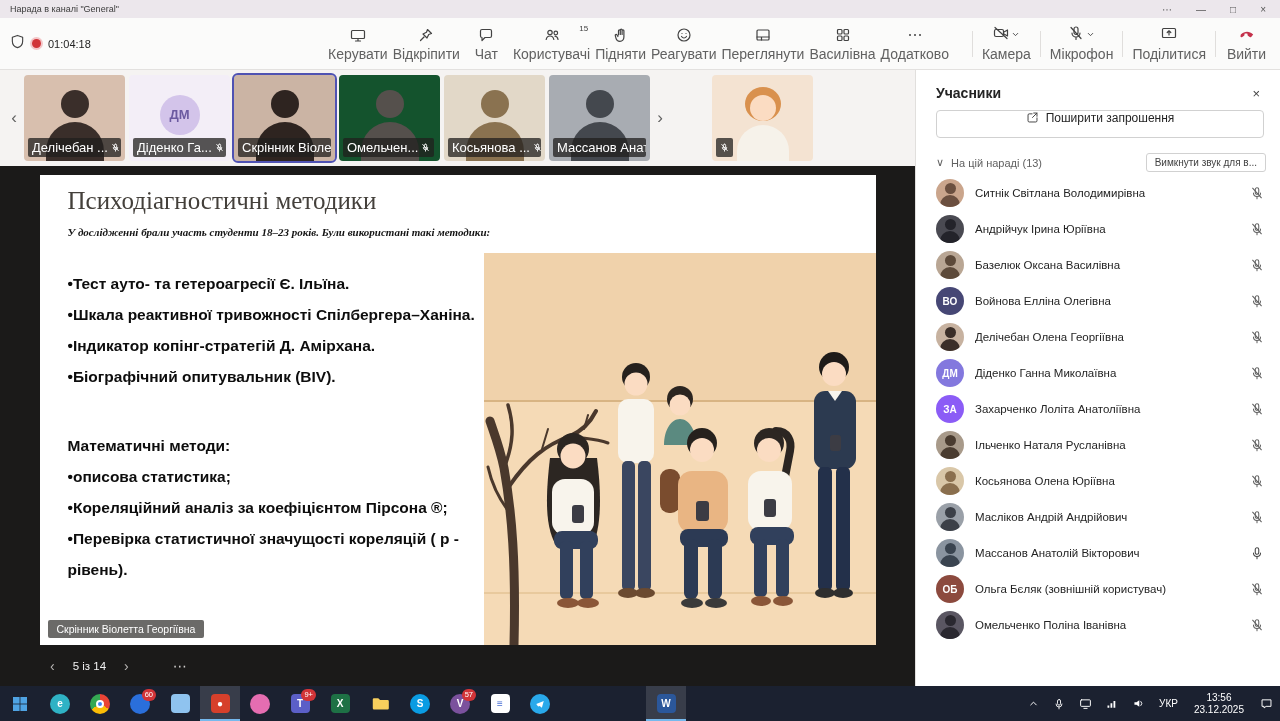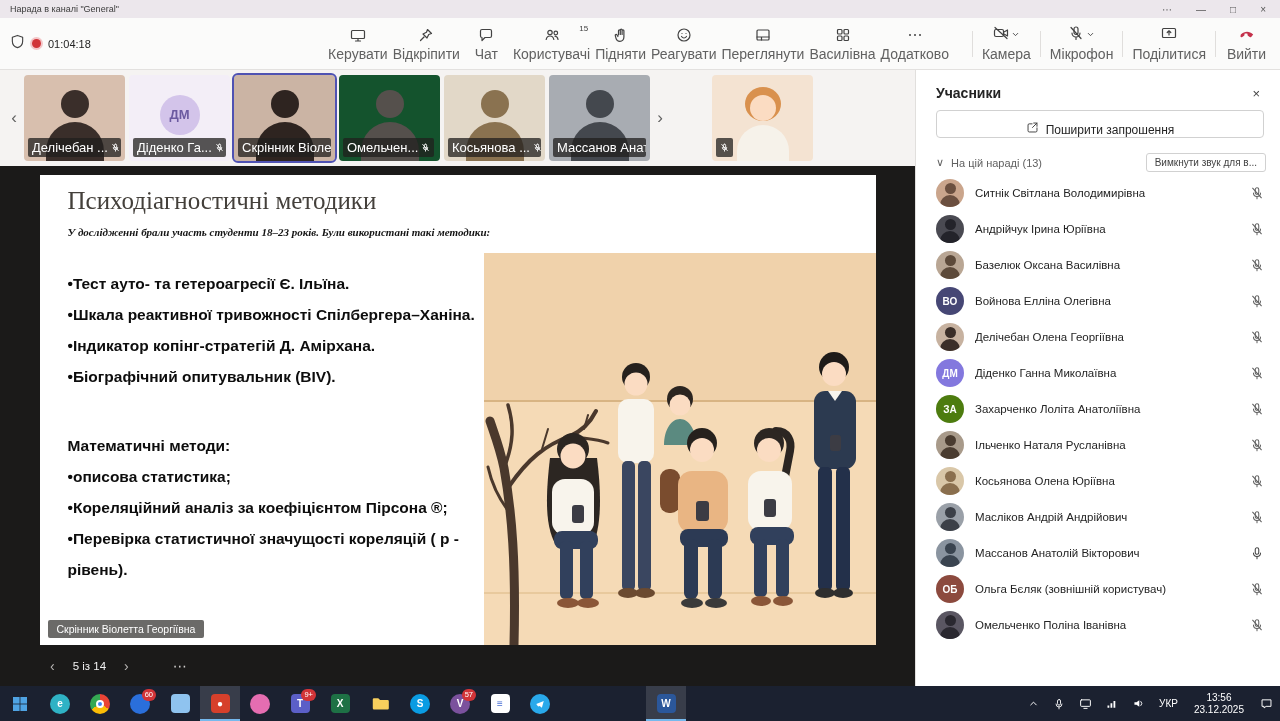--- a/index.html
+++ b/index.html
@@ -62,21 +62,21 @@
 
   
   .panel{width:365px;background:#fff;border-left:1px solid #e1dfdd;display:flex;flex-direction:column;min-height:0;}
   .panel-header{display:flex;align-items:center;justify-content:space-between;padding:15px 20px 9px 20px;}
   .panel-title{font-size:14px;font-weight:bold;color:#242424;}
   .panel-close{color:#424242;font-size:13px;cursor:pointer;}
   .search-box{margin:3px 16px 10px 20px;background:#f5f5f5;border-radius:4px;height:26px;display:flex;align-items:center;padding:0 8px;}
   .search-box input{flex:1;border:none;background:transparent;outline:none;font-size:11.5px;color:#242424;font-family:"Liberation Sans",sans-serif;}
   .search-box input::placeholder{color:#707070;}
   .search-ic{color:#616161;display:flex;}
-  .invite-btn{margin:0 16px 12px 20px;height:28px;border:1px solid #d1d1d1;border-radius:4px;display:flex;align-items:flex-end;justify-content:center;gap:7px;font-size:12px;color:#242424;background:#fff;cursor:pointer;}
+  .invite-btn{margin:0 16px 12px 20px;height:28px;border:1px solid #d1d1d1;border-radius:4px;display:flex;align-items:flex-start;justify-content:center;gap:7px;font-size:12px;color:#242424;background:#fff;cursor:pointer;}
   .section-row{display:flex;align-items:center;justify-content:space-between;padding:3px 14px 3px 20px;}
   .section-label{font-size:11px;color:#616161;display:flex;align-items:center;gap:7px;}
   .muteall-btn{font-size:10px;color:#424242;border:1px solid #d1d1d1;border-radius:3px;padding:3px 8px;background:#fff;white-space:nowrap;cursor:pointer;}
   .plist{flex:1;overflow:hidden;}
   .prow{display:flex;align-items:center;height:36px;padding:0 16px 0 20px;gap:11px;cursor:pointer;}
   .pavatar{width:28px;height:28px;border-radius:50%;flex:0 0 auto;display:flex;align-items:center;justify-content:center;font-size:10px;color:#fff;font-weight:bold;position:relative;overflow:hidden;}
   .ph-head{position:absolute;width:11px;height:11px;border-radius:50%;top:4px;left:8.5px;}
   .ph-body{position:absolute;width:20px;height:14px;border-radius:10px 10px 0 0;top:16px;left:4px;}
   .pname{flex:1;font-size:11.5px;color:#242424;white-space:nowrap;overflow:hidden;}
   .pmic{color:#616161;display:flex;cursor:pointer;}
@@ -582,21 +582,21 @@
             <span class="pname">Діденко Ганна Миколаївна</span>
             <span class="pmic">
               <svg width="14" height="14" viewBox="0 0 16 16" fill="none" stroke="currentColor" stroke-width="1.2" stroke-linecap="round">
                 <rect x="6" y="2" width="4" height="7.5" rx="2"></rect>
                 <path d="M4 8a4 4 0 0 0 8 0M8 12v2.5"></path>
                 <path d="M3 2.5l10 11"></path>
               </svg>
             </span>
           </div>
           <div class="prow">
-            <span class="pavatar" style="background:#4d7c0f">
+            <span class="pavatar" style="background:#8b5cf6">
               <span>ЗА</span>
             </span>
             <span class="pname">Захарченко Лоліта Анатоліївна</span>
             <span class="pmic">
               <svg width="14" height="14" viewBox="0 0 16 16" fill="none" stroke="currentColor" stroke-width="1.2" stroke-linecap="round">
                 <rect x="6" y="2" width="4" height="7.5" rx="2"></rect>
                 <path d="M4 8a4 4 0 0 0 8 0M8 12v2.5"></path>
                 <path d="M3 2.5l10 11"></path>
               </svg>
             </span>

